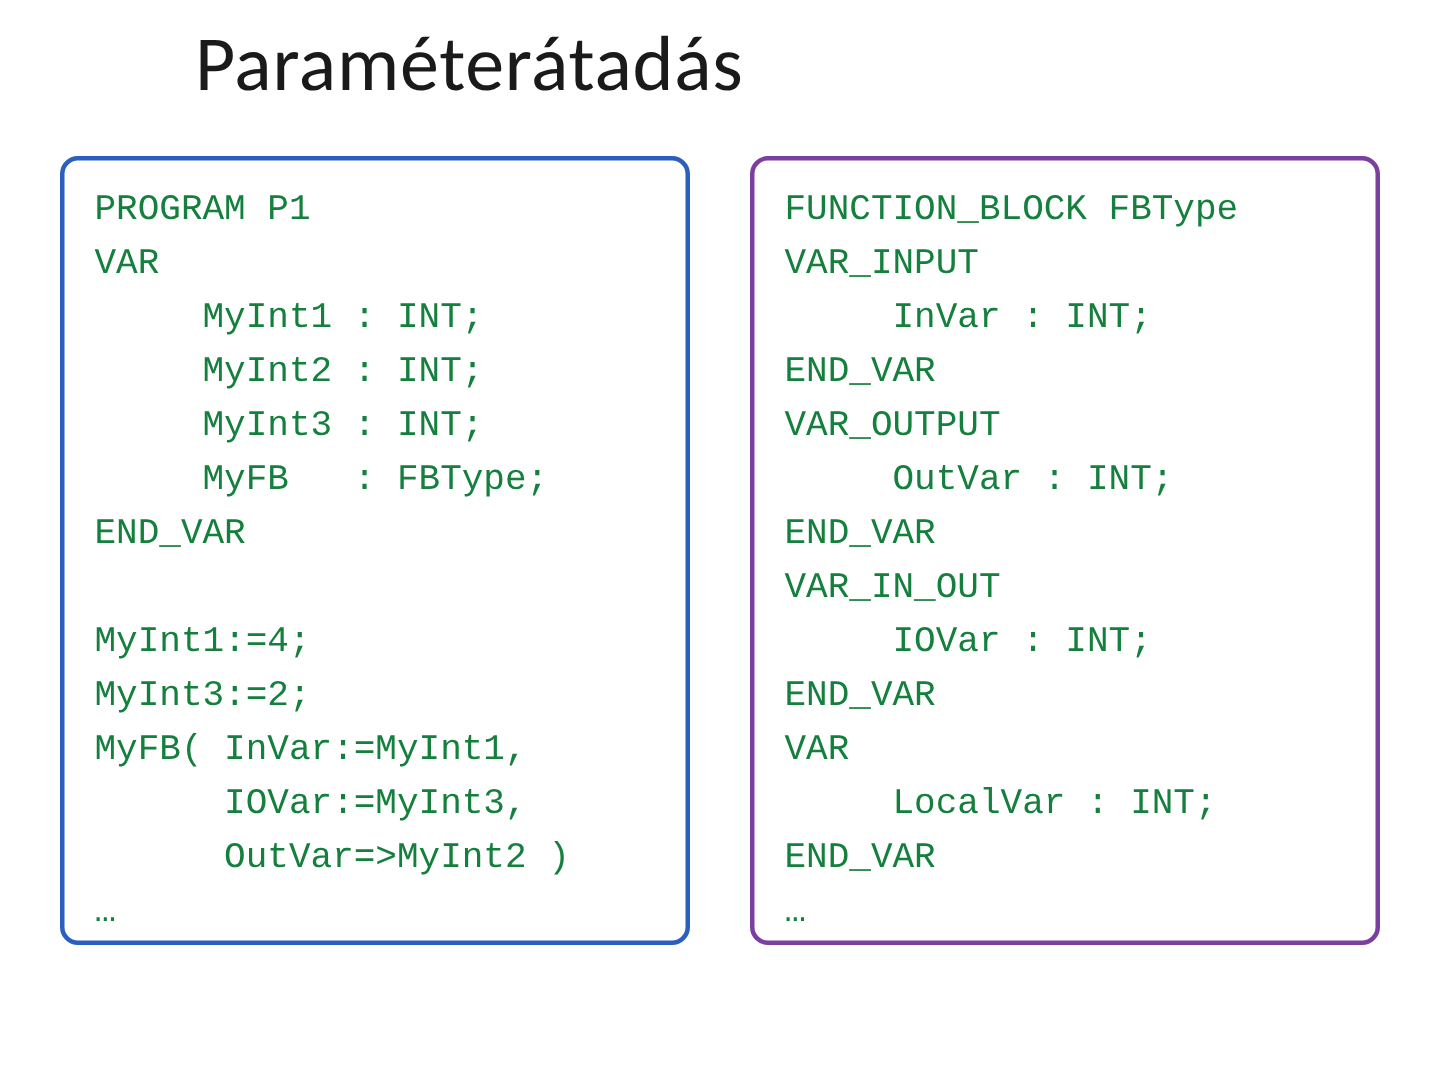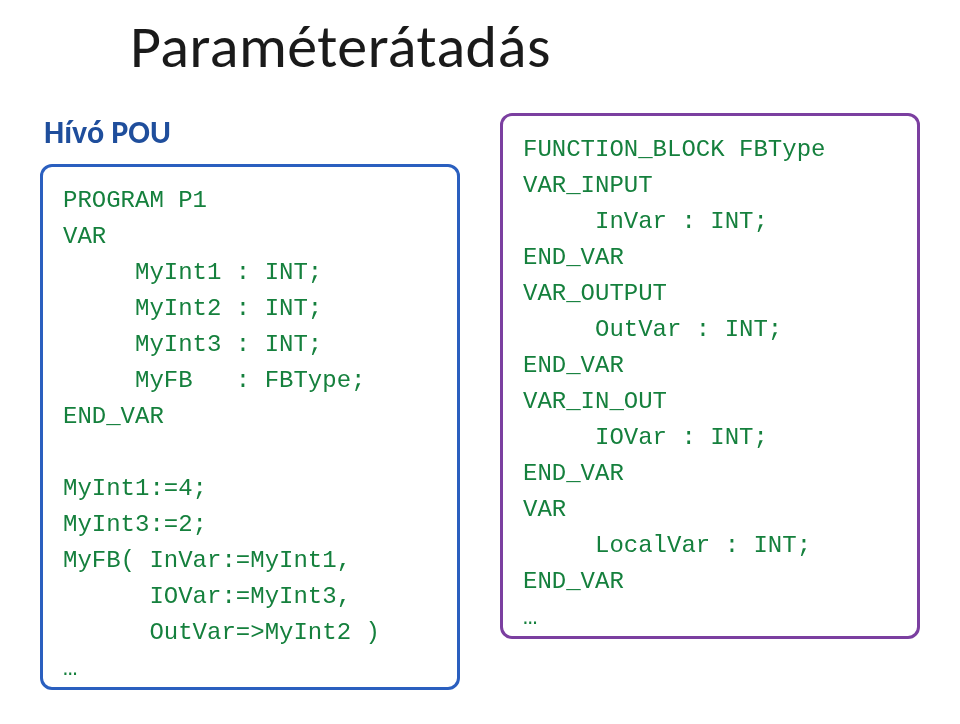--- a/index.html
+++ b/index.html
@@ -5,21 +5,21 @@
     * { margin: 0; padding: 0; box-sizing: border-box; }
     body {
       width: 960px;
       height: 724px;
       background: #ffffff;
       font-family: Calibri, Arial, sans-serif;
       padding: 10px 40px;
       overflow: hidden;
     }
     .title {
-      font-size: 60px;
+      font-size: 52px;
       font-weight: 400;
       color: #1a1a1a;
       margin-left: 90px;
       margin-bottom: 30px;
       letter-spacing: 0.5px;
     }
     .columns {
       display: flex;
       gap: 40px;
     }
@@ -48,21 +48,20 @@
     .left .code-box { border-color: #2a5fbf; }
     .right .code-box { border-color: #7b3fa0; font-family: Liberation Mono, monospace; }
   </style>
 </head>
 <body>
 
 <div class="title">Paraméterátadás</div>
 
 <div class="columns">
   <div class="col left">
-    <div class="subtitle">Hívó POU</div>
     <div class="code-box">PROGRAM P1
 VAR
      MyInt1 : INT;
      MyInt2 : INT;
      MyInt3 : INT;
      MyFB   : FBType;
 END_VAR
 
 MyInt1:=4;
 MyInt3:=2;

